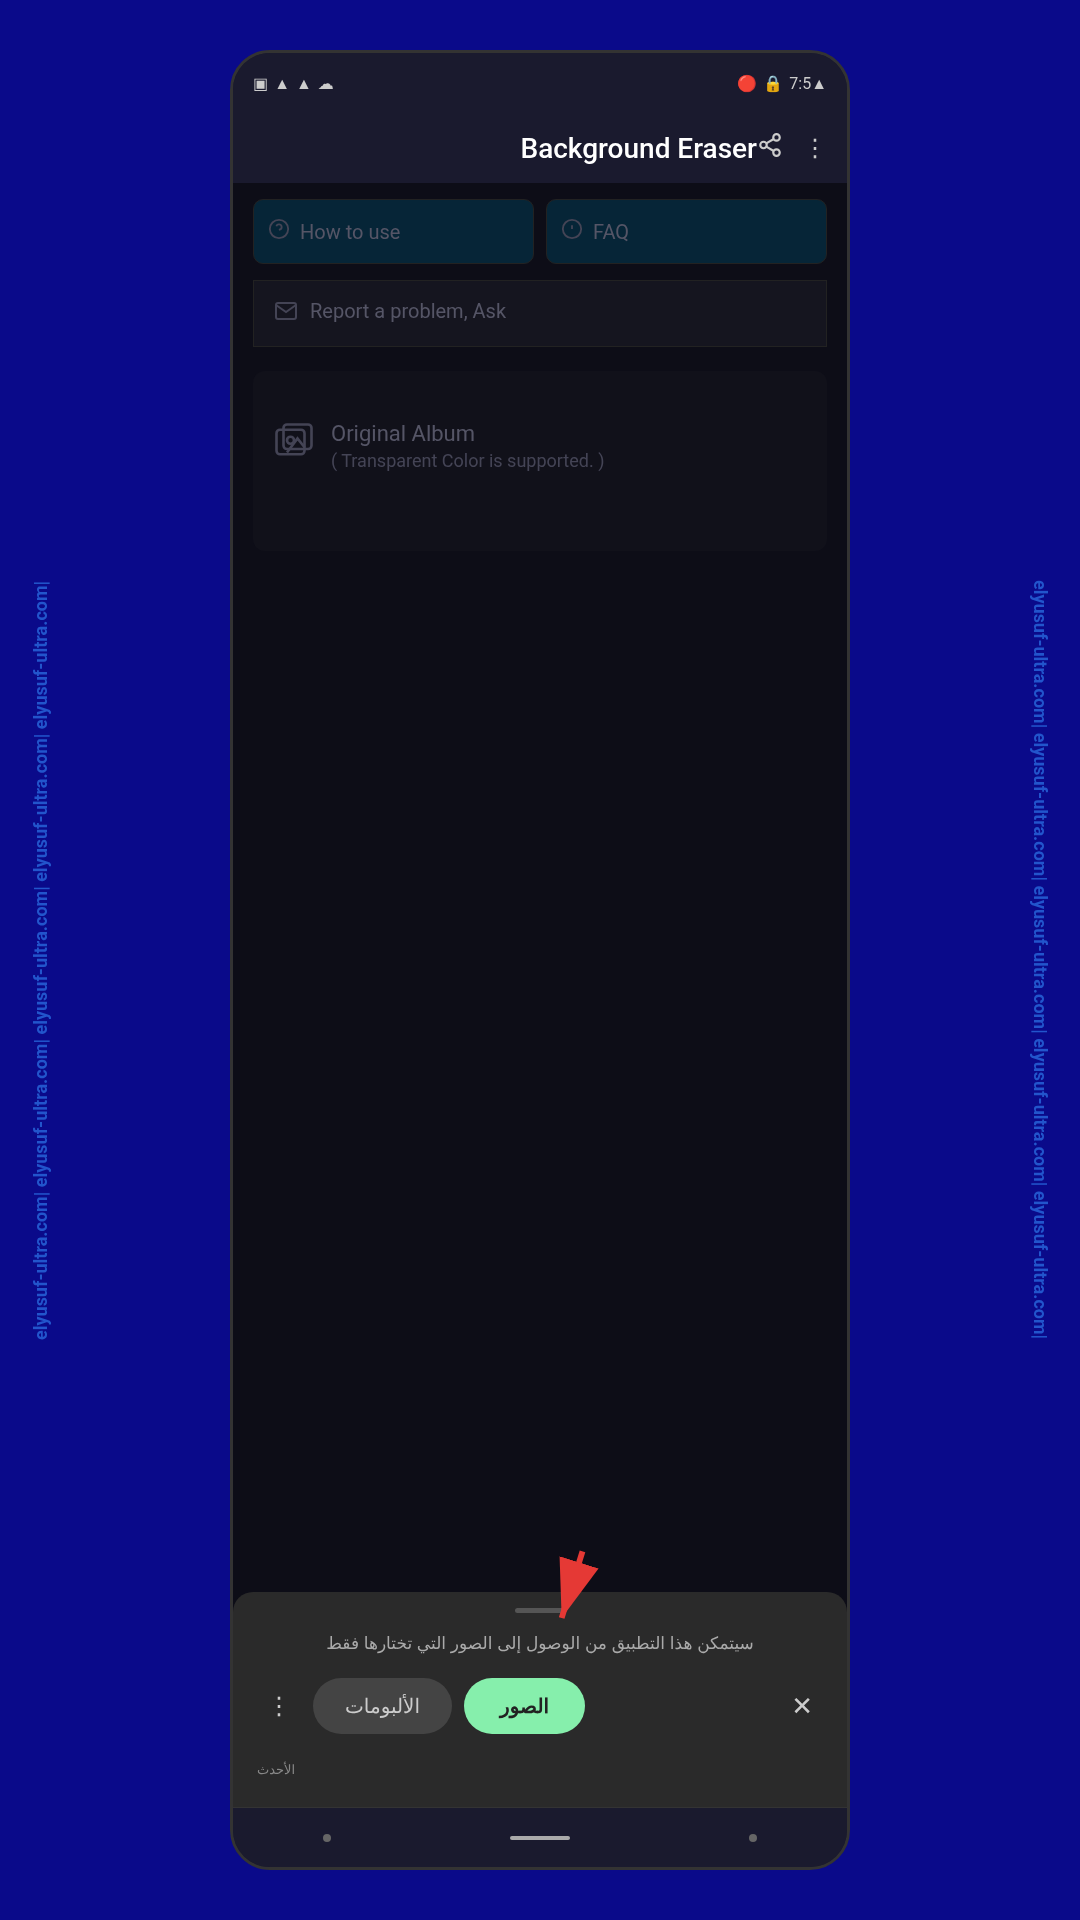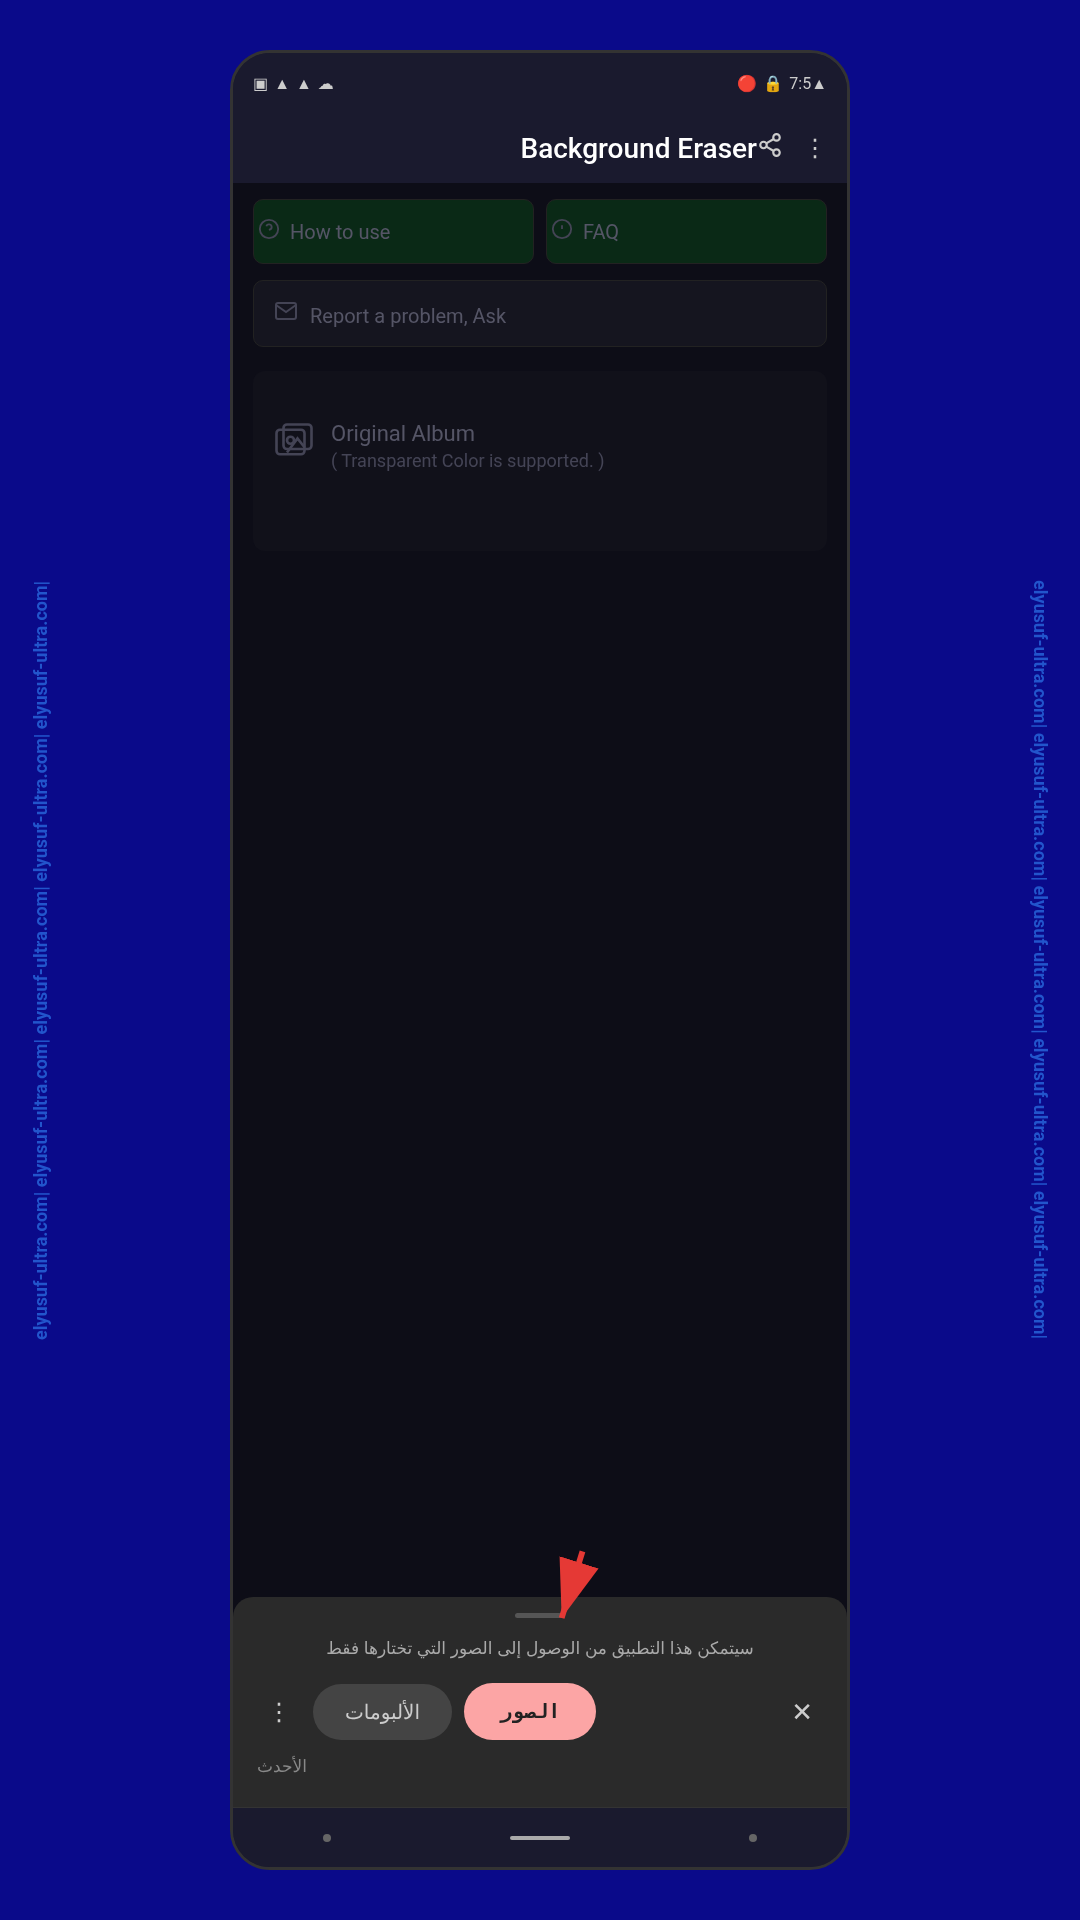--- a/index.html
+++ b/index.html
@@ -118,45 +118,45 @@
     }
 
     
     .button-row {
       display: flex;
       gap: 12px;
       padding: 16px 20px;
     }
     .btn-outline {
       flex: 1;
-      background: #14532d;
+      background: #0c4a6e;
       border: 1.5px solid #444;
       border-radius: 10px;
-      padding: 18px 4px;
+      padding: 18px 14px;
       display: flex;
       align-items: center;
       gap: 10px;
       cursor: pointer;
       color: #aaaacc;
       font-size: 20px;
     }
     .btn-outline .btn-icon {
       font-size: 22px;
       color: #8888aa;
     }
 
     
     .report-btn {
       margin: 0 20px 16px;
       background: #2a2a3e;
       border: 1.5px solid #444;
-      border-radius: 10px;
+      border-radius: 0;
       padding: 18px 20px;
       display: flex;
-      align-items: flex-end;
+      align-items: flex-start;
       gap: 12px;
       cursor: pointer;
       color: #aaaacc;
       font-size: 20px;
     }
     .report-btn .btn-icon {
       font-size: 22px;
       color: #8888aa;
     }
 
@@ -277,49 +277,50 @@
       color: #cccccc;
       border: none;
       border-radius: 30px;
       padding: 16px 32px;
       font-size: 20px;
       cursor: pointer;
       direction: rtl;
       font-family: Arial, sans-serif;
     }
     .sheet-btn-photos {
-      background: #fca5a5;
+      background: #86efac;
       color: #222;
       border: none;
       border-radius: 30px;
       padding: 16px 36px;
       font-size: 20px;
       cursor: pointer;
       direction: rtl;
-      font-family: Liberation Mono, monospace;
+      font-family: Liberation Serif, serif;
       font-weight: bold;
       position: relative;
     }
     .sheet-close {
       color: #cccccc;
       font-size: 26px;
       padding: 10px;
       cursor: pointer;
       margin-left: auto;
     }
     .sheet-footer {
       display: flex;
       justify-content: flex-end;
       margin-top: 16px;
       direction: rtl;
     }
     .sheet-footer-text {
       color: #888888;
-      font-size: 17px;
+      font-size: 13px;
       font-family: Arial, sans-serif;
+      margin-top: 12px;
     }
 
     
     .red-arrow {
       position: absolute;
       bottom: 160px;
       left: 50%;
       transform: translateX(-10px);
       z-index: 10;
     }

